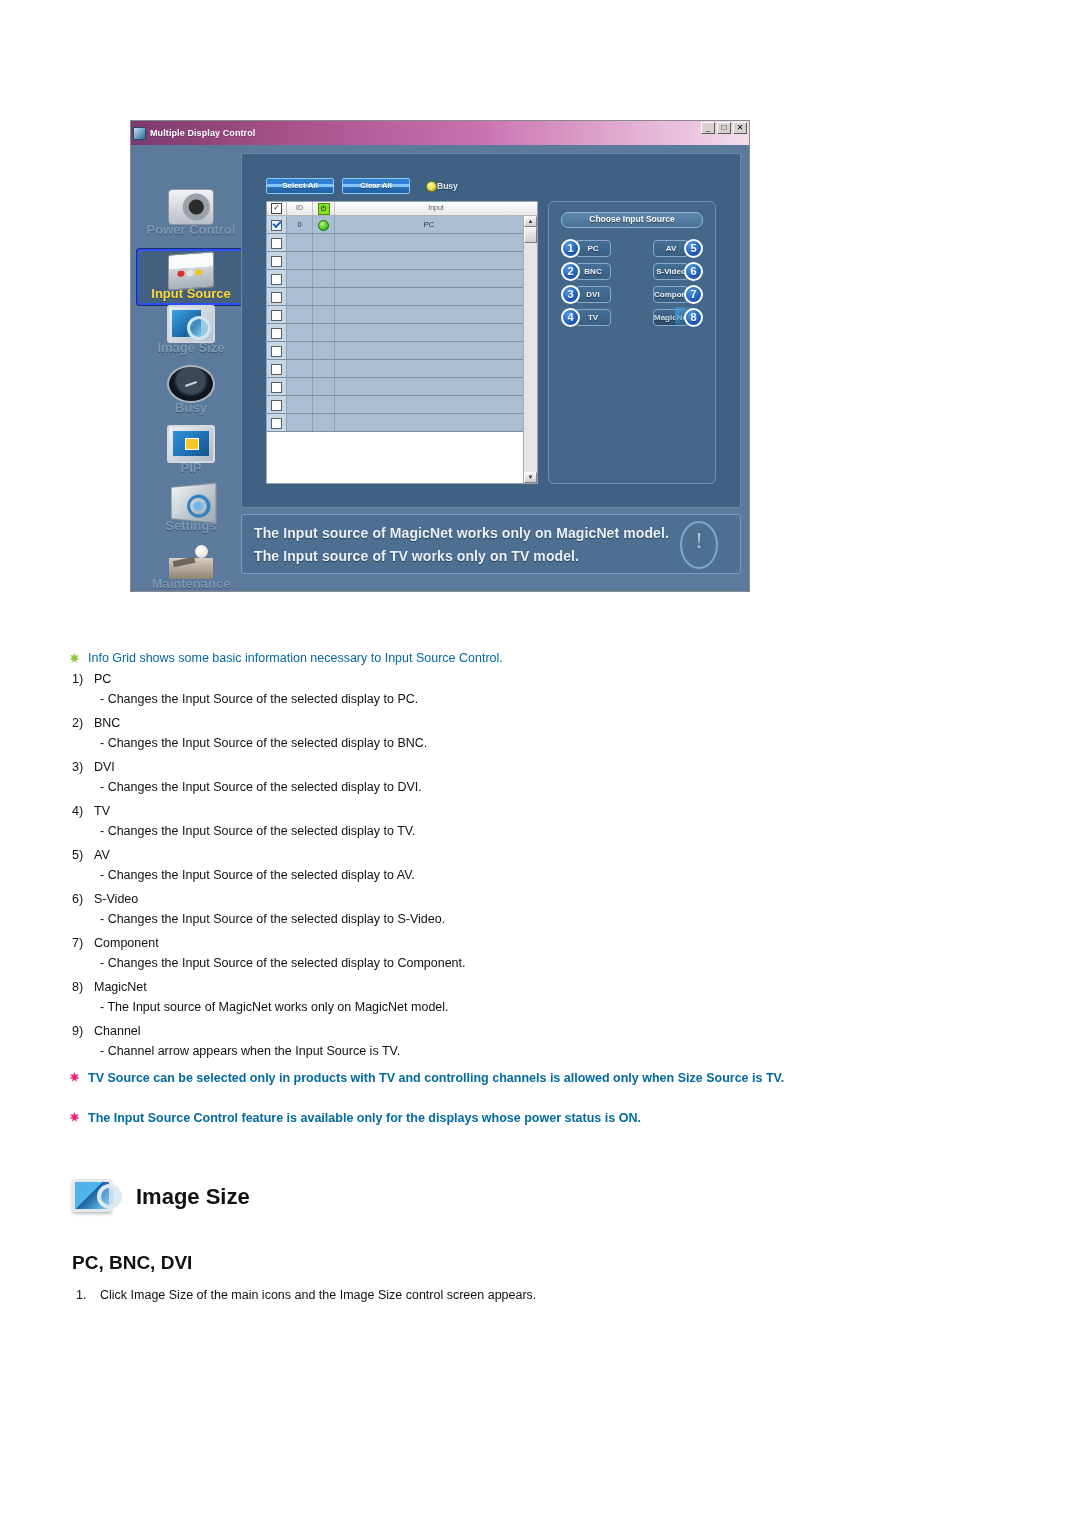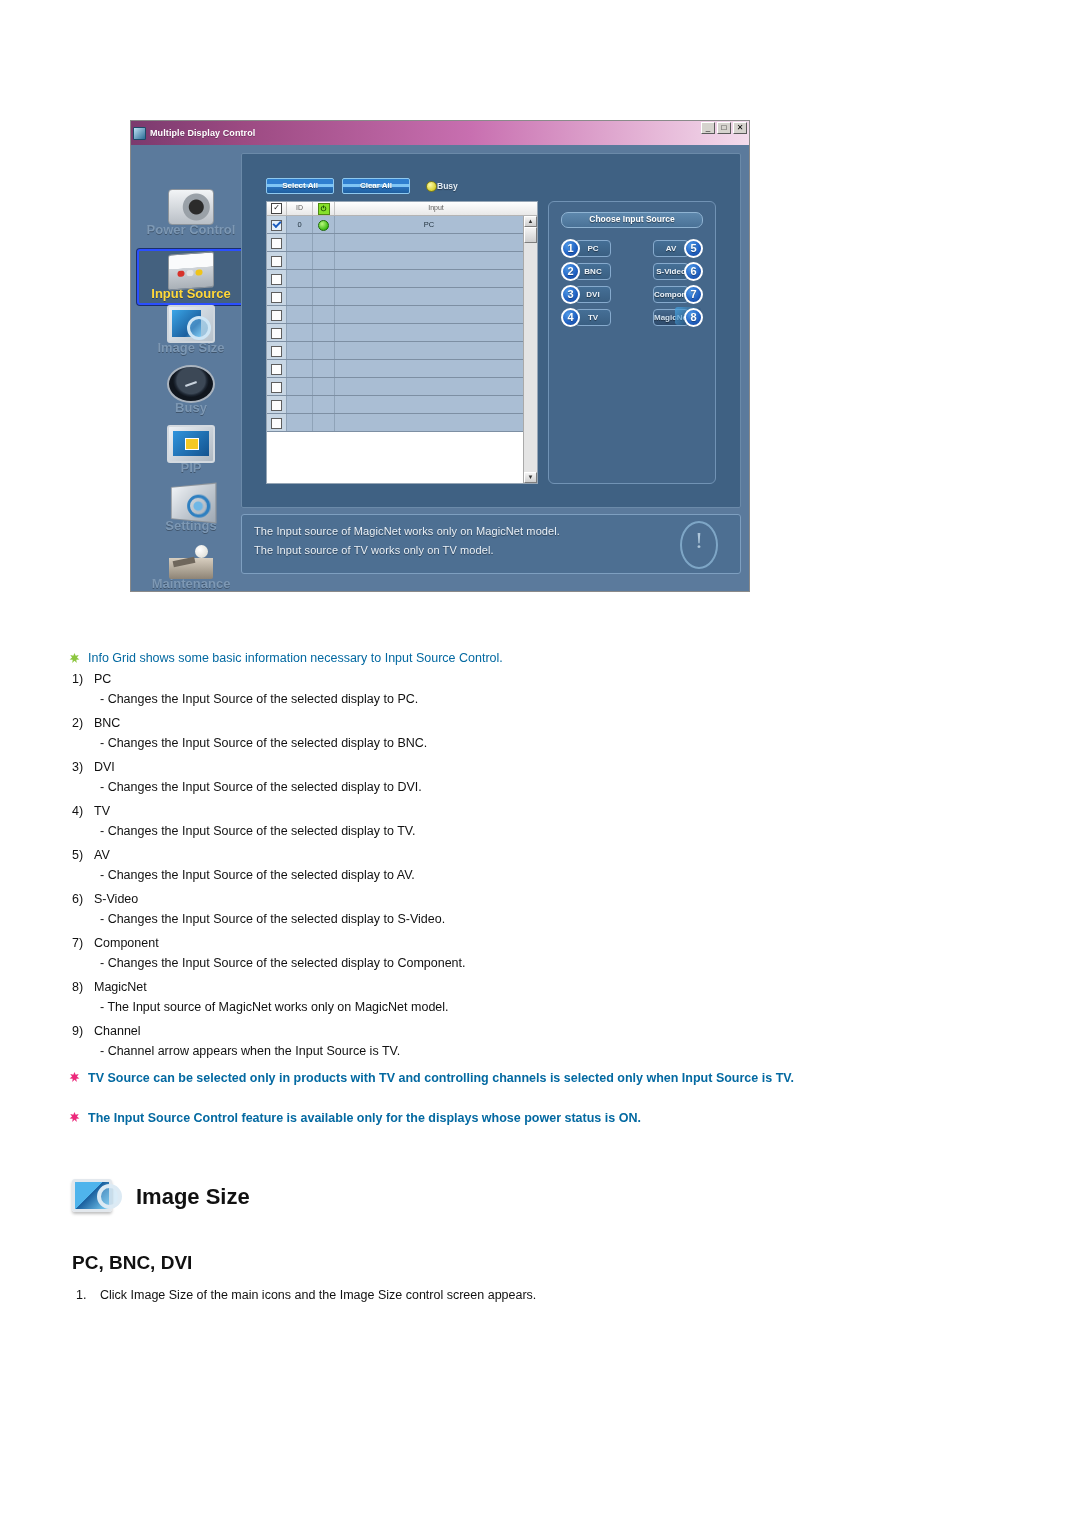--- a/index.html
+++ b/index.html
@@ -470,23 +470,23 @@
     position: absolute;
     left: 110px; right: 8px; bottom: 8px;
     height: 60px;
     background: #4d6f92;
     border: 1px solid #7e9fc0;
     border-radius: 3px;
     padding: 10px 12px;
     box-sizing: border-box;
   }
   .infobox .line {
-    font-size: 11px;
+    font-size: 14px;
     color: #eaf1f8;
-    font-weight: normal;
+    font-weight: bold;
     text-shadow: 0 1px 1px rgba(0,0,0,.45);
     margin-bottom: 7px;
     letter-spacing: .1px;
   }
   .excl {
     position: absolute;
     right: 22px; top: 6px;
     width: 34px; height: 44px;
     border: 2px solid #8fb9d8;
     border-radius: 50%;
@@ -843,21 +843,21 @@
 
   <div class="num-item" style="left:72px; top:1024px;"><span class="n">9)</span><span>Channel</span></div>
   <div class="sub-item" style="left:100px; top:1044px;">- Channel arrow appears when the Input Source is TV.</div>
 
   <div class="star-line" style="left:68px; top:1069px; width:830px;">
     <span class="star">
       <svg width="13" height="13" viewBox="0 0 24 24">
           <path fill="#ec297b" d="M12 1.8l2.2 5.3 5.6-1.6-3.3 4.8 4.5 3.5-5.8.6 1.1 5.7-4.3-3.9-4.3 3.9 1.1-5.7-5.8-.6 4.5-3.5L4.2 5.5l5.6 1.6z"></path>
         </svg>
     </span>
-    <span class="star-text bold">TV Source can be selected only in products with TV and controlling channels is selected only when Input Source is TV.</span>
+    <span class="star-text bold">TV Source can be selected only in products with TV and controlling channels is allowed only when Size Source is TV.</span>
   </div>
 
   <div class="star-line" style="left:68px; top:1109px; width:900px;">
     <span class="star">
       <svg width="13" height="13" viewBox="0 0 24 24">
           <path fill="#ec297b" d="M12 1.8l2.2 5.3 5.6-1.6-3.3 4.8 4.5 3.5-5.8.6 1.1 5.7-4.3-3.9-4.3 3.9 1.1-5.7-5.8-.6 4.5-3.5L4.2 5.5l5.6 1.6z"></path>
         </svg>
     </span>
     <span class="star-text bold">The Input Source Control feature is available only for the displays whose power status is ON.</span>
   </div>

